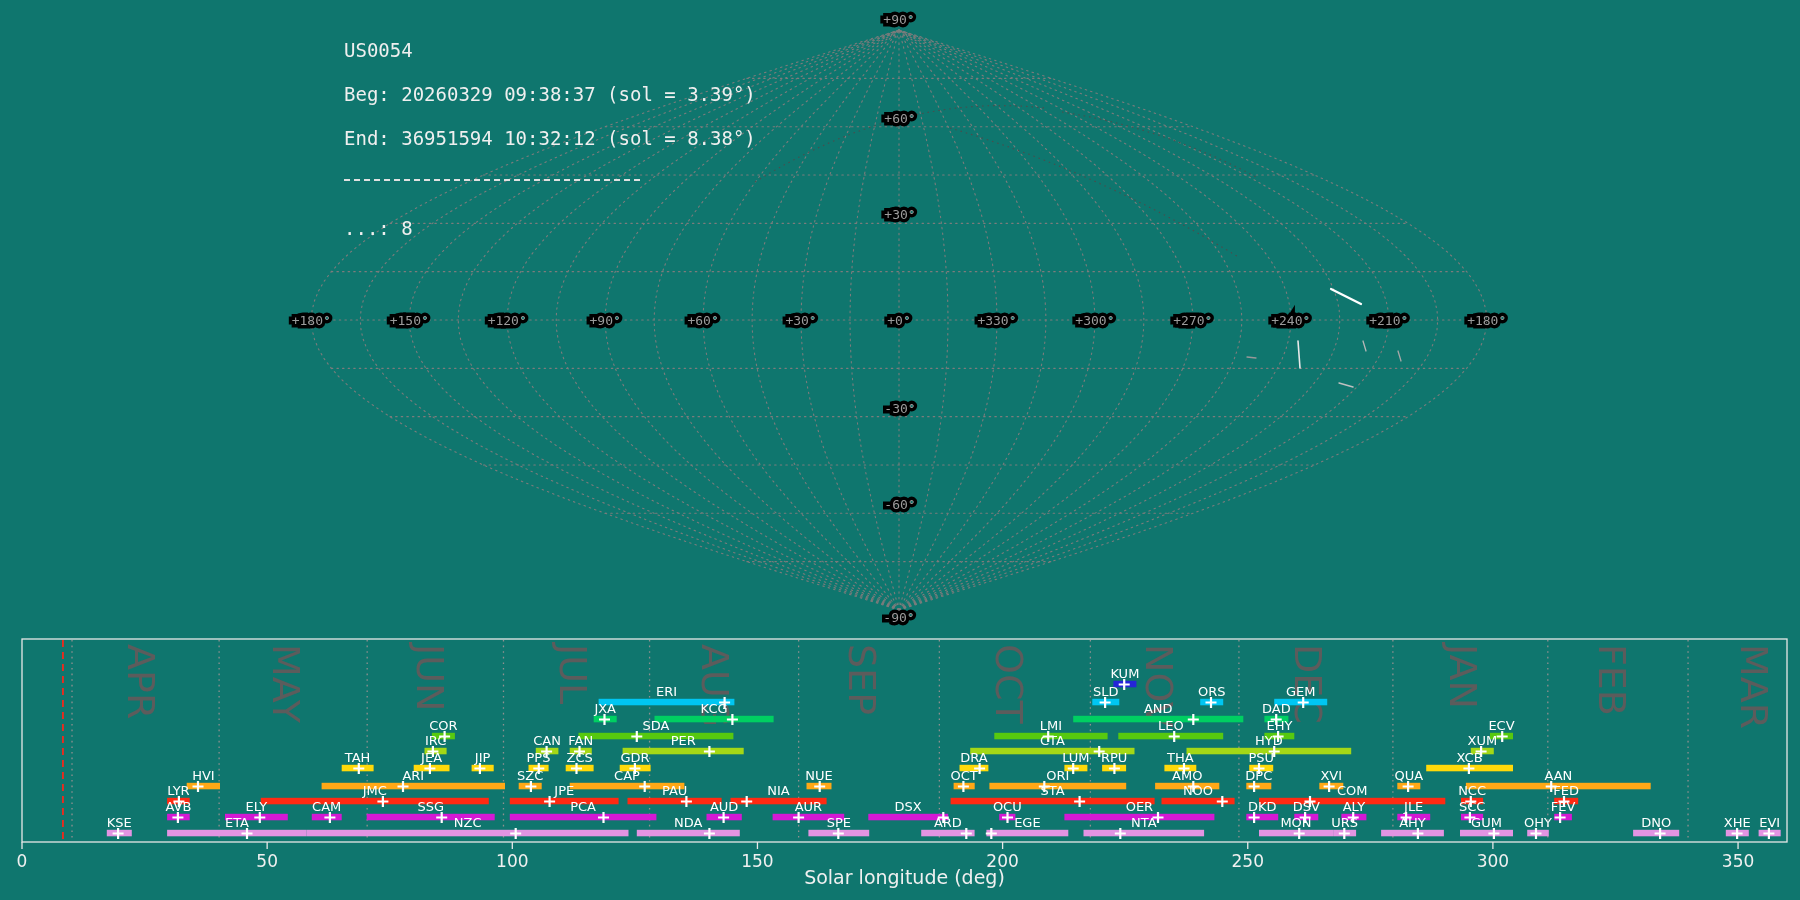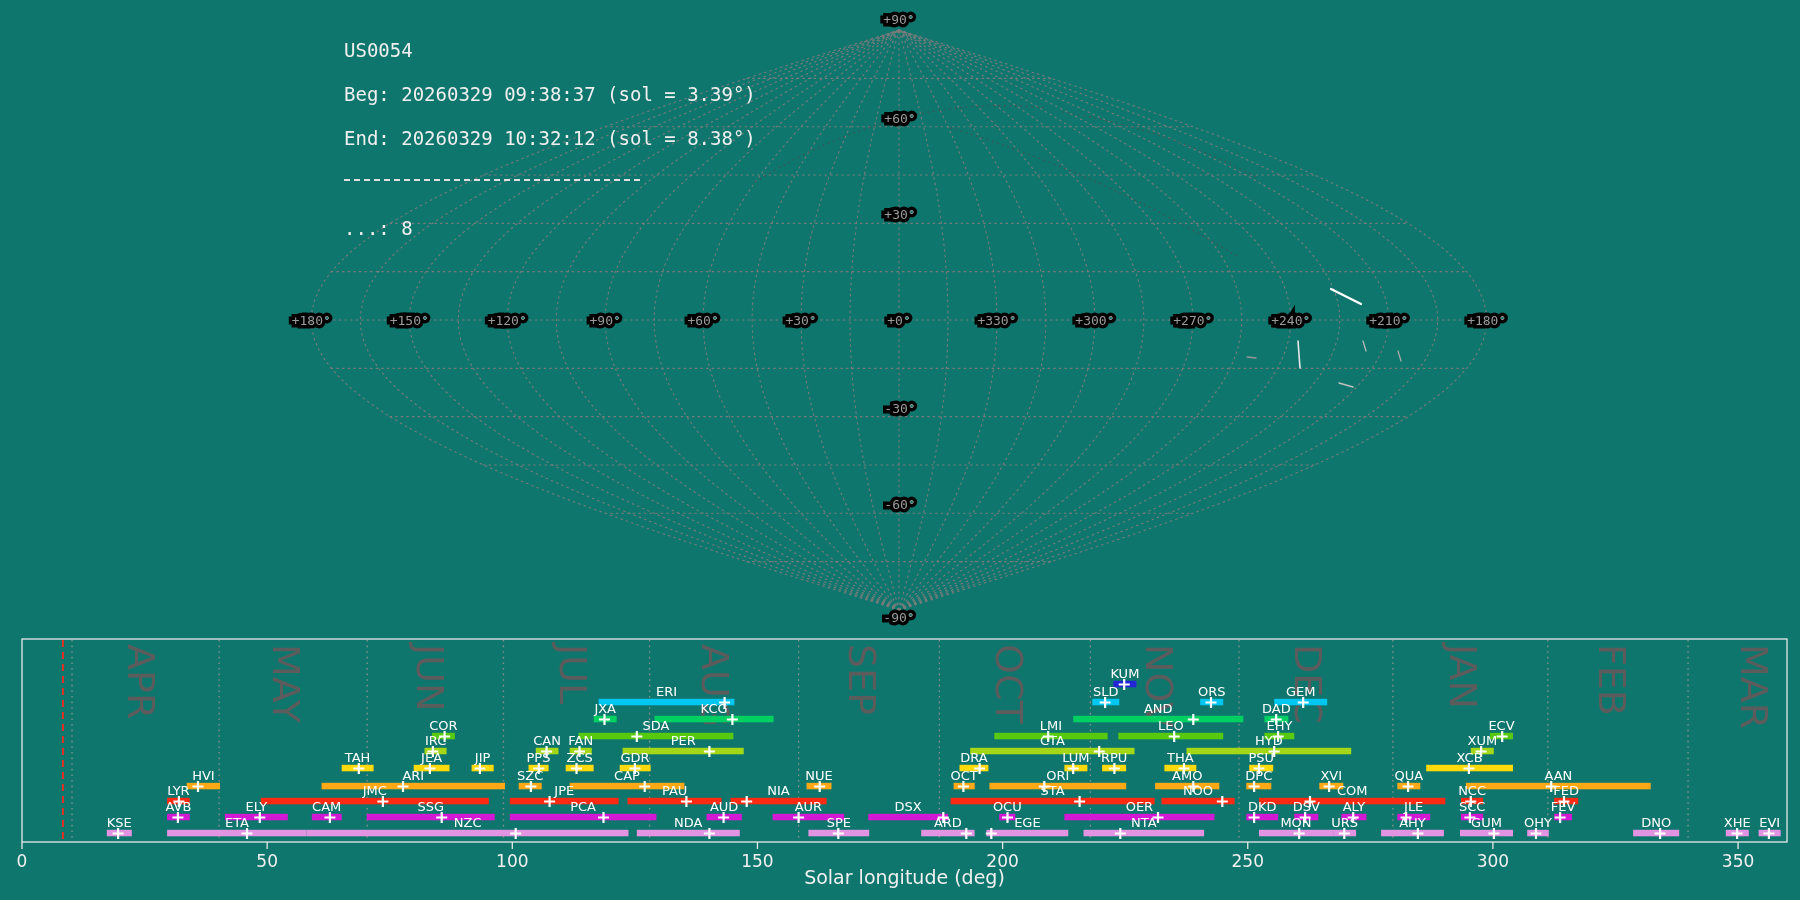--- a/index.html
+++ b/index.html
@@ -599,17 +599,17 @@
           <text x="1492.8999999999999" y="867" fill="#f0f0f0" text-anchor="middle" font-size="17px" font-family="&quot;DejaVu Sans&quot;,sans-serif">300</text>
           <line x1="1738.05" y1="842" x2="1738.05" y2="849" stroke="#e8e8e8" stroke-width="1.3"></line>
           <text x="1738.05" y="867" fill="#f0f0f0" text-anchor="middle" font-size="17px" font-family="&quot;DejaVu Sans&quot;,sans-serif">350</text>
           <text x="904.5" y="884" fill="#f0f0f0" text-anchor="middle" font-size="19px" font-family="&quot;DejaVu Sans&quot;,sans-serif">Solar longitude (deg)</text>
         </g>
       </g>
     </svg>
   <div class="info">
     <div>US0054</div>
     <div>Beg: 20260329 09:38:37 (sol = 3.39°)</div>
-    <div>End: 20260329 10:32:12 (sol = 8.38°)</div>
+    <div>End: 36951594 10:32:12 (sol = 8.38°)</div>
     <div class="dashrule"></div>
     <div class="count-line">...: 8</div>
   </div>
 </div>
 
 </body></html>

